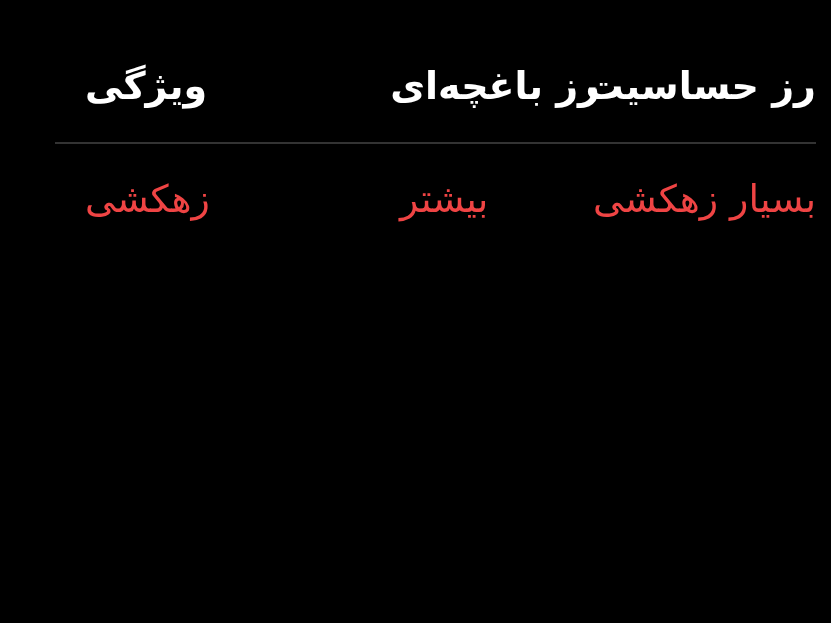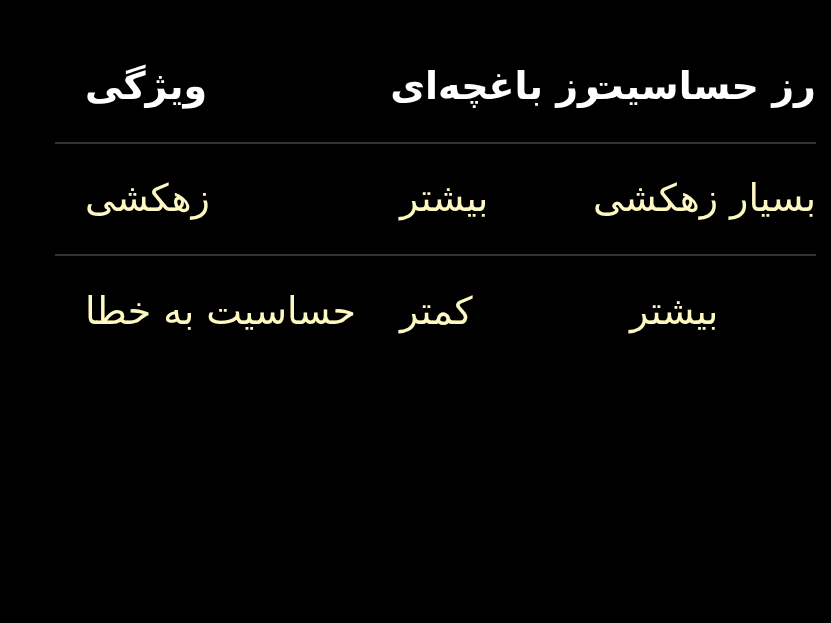--- a/index.html
+++ b/index.html
@@ -38,21 +38,21 @@
     line-height: 1.2;
     white-space: nowrap;
     overflow: visible;
   }
   .cmp th {
     color: #ffffff;
     font-weight: bold;
     border-bottom: 2px solid #333333;
   }
   .cmp td {
-    color: #fef9c3;
+    color: #ef4444;
     font-weight: normal;
     border-bottom: 2px solid #333333;
   }
   .cmp tbody tr:last-child td {
     border-bottom: none;
   }
 </style>
 </head>
 <body>
 
@@ -69,20 +69,15 @@
         <th>رز باغچه‌ای</th>
         <th>رز حساسیت</th>
       </tr>
     </thead>
     <tbody>
       <tr>
         <td>زهکشی</td>
         <td>بیشتر</td>
         <td>بسیار زهکشی</td>
       </tr>
-      <tr>
-        <td>حساسیت به خطا</td>
-        <td>کمتر</td>
-        <td>بیشتر</td>
-      </tr>
     </tbody>
   </table>
 </div>
 
 </body></html>

